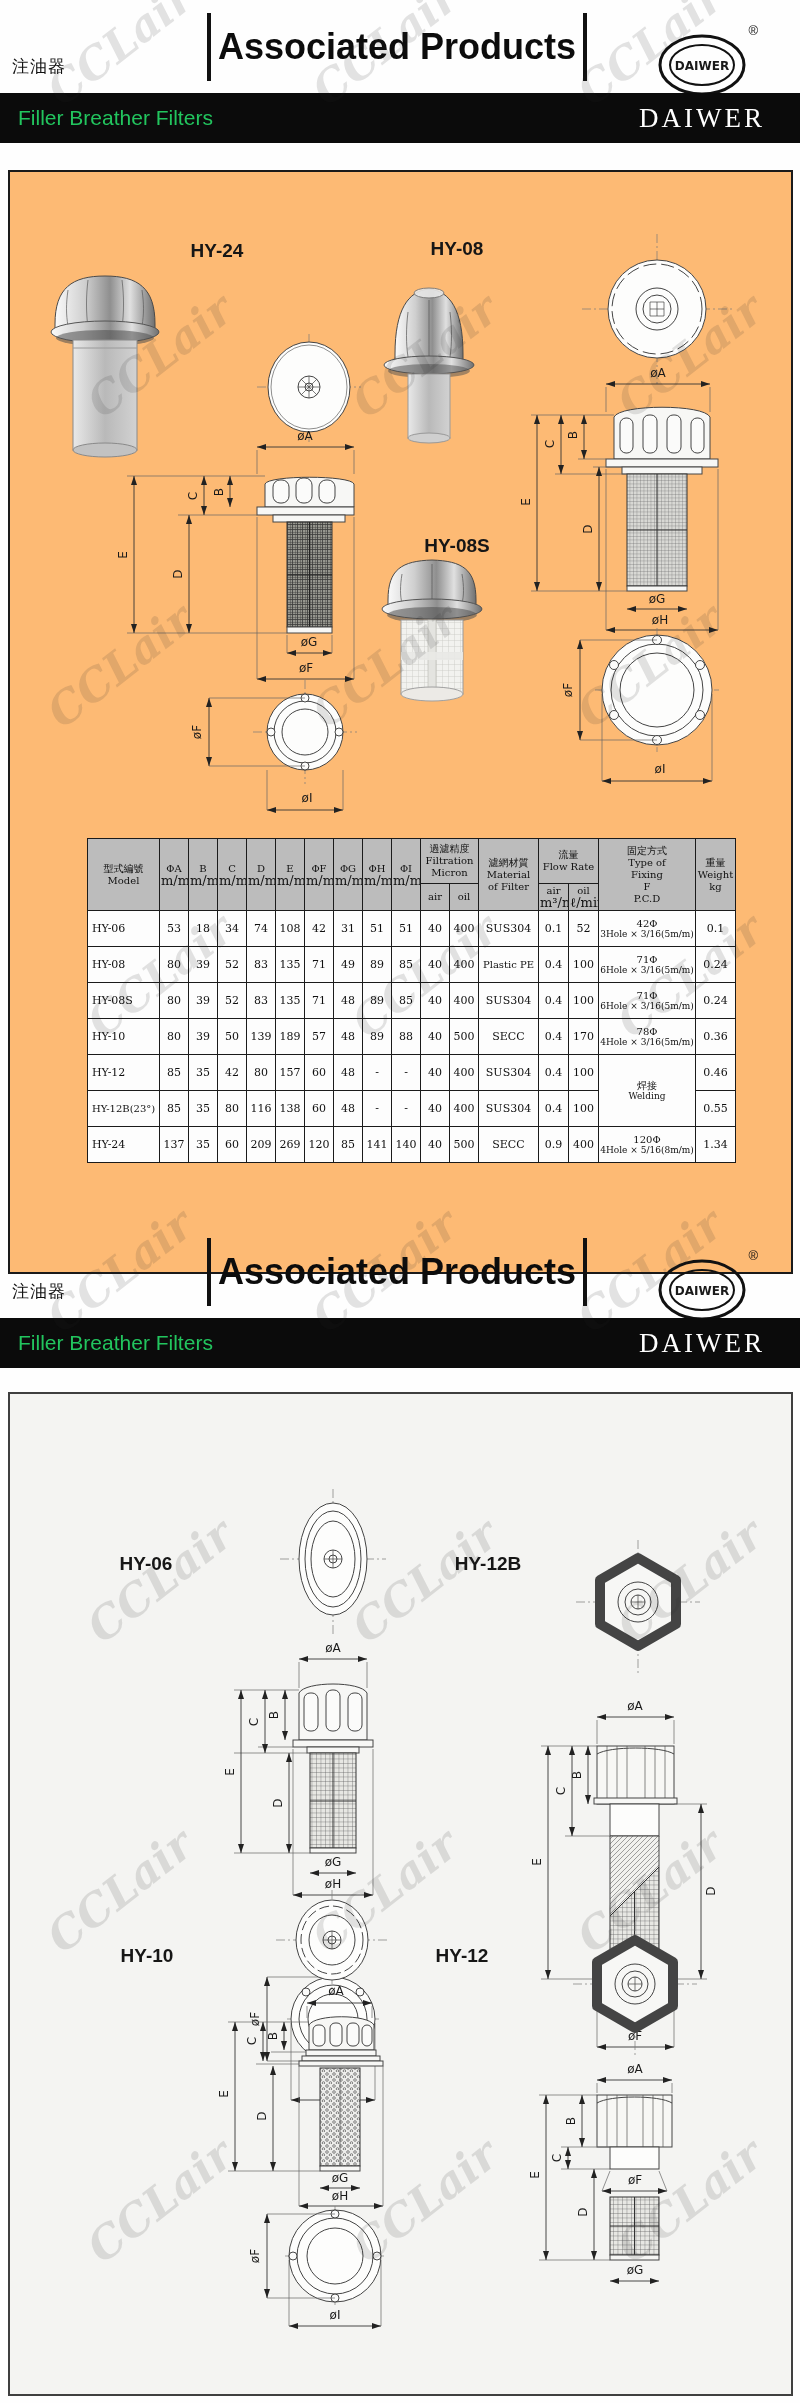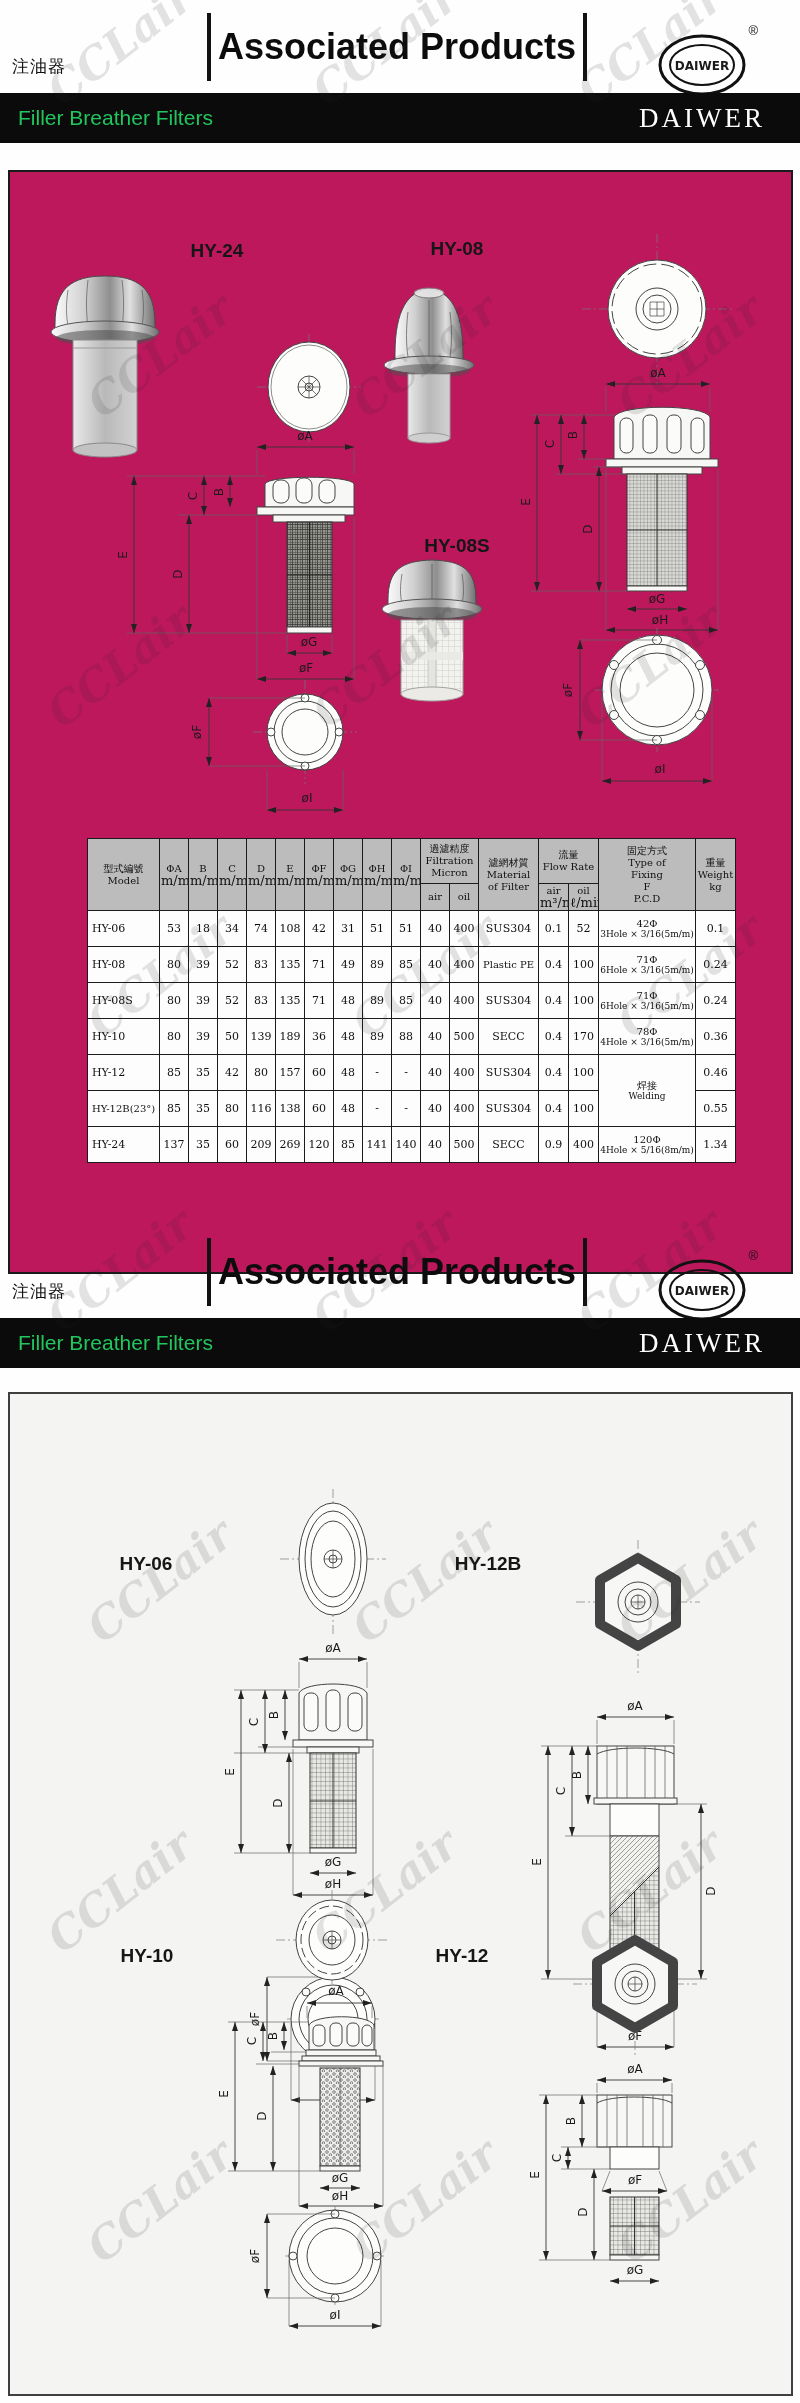--- a/index.html
+++ b/index.html
@@ -9,21 +9,21 @@
   
   .cat{font-size:17px;color:#111;letter-spacing:1px;}
   .tbar{width:4px;height:68px;background:#111;}
   .title{width:372px;line-height:68px;text-align:center;font-size:36px;font-weight:bold;color:#0c0c0c;letter-spacing:0;}
   .blackbar{left:0;width:800px;height:50px;background:#0b0b0b;}
   .bb-left{position:absolute;left:18px;top:0;line-height:50px;color:#22c55e;font-size:21px;}
   .bb-right{position:absolute;right:35px;top:0;line-height:50px;color:#fff;font-size:27px;
             font-family:"Liberation Serif",serif;letter-spacing:3px;}
   .reg{position:absolute;right:0;top:-4px;font-size:13px;color:#111;}
   
-  #panel1{left:8px;top:170px;width:785px;height:1104px;background:#be185d;border:2px solid #1a1a1a;box-sizing:border-box;}
+  #panel1{left:8px;top:170px;width:785px;height:1104px;background:#fdba74;border:2px solid #1a1a1a;box-sizing:border-box;}
   #panel2{left:8px;top:1392px;width:785px;height:1004px;background:#f4f4f2;border:2px solid #3f3f3f;box-sizing:border-box;}
   
   #spec{position:absolute;left:77px;top:666px;width:648px;border-collapse:collapse;table-layout:fixed;
         font-family:"DejaVu Serif",serif;color:#101010;}
   #spec th,#spec td{border:1px solid #1b1b1b;text-align:center;vertical-align:middle;padding:0 1px;overflow:hidden;}
   #spec th{background:#bcbcbc;font-weight:normal;font-size:10px;line-height:12px;}
   #spec td{background:#fdfdfd;font-size:11px;height:35px;}
   #spec .h1 th{height:44px;}
   #spec .h2 th{height:26px;}
   #spec .unit{font-size:13px;}
@@ -457,21 +457,21 @@
             </td>
           <td>0.24</td>
         </tr>
         <tr>
           <td class="mod">HY-10</td>
           <td>80</td>
             <td>39</td>
             <td>50</td>
             <td>139</td>
             <td>189</td>
-            <td>36</td>
+            <td>57</td>
             <td>48</td>
             <td>89</td>
             <td>88</td>
           <td>40</td>
             <td>500</td>
           <td>SECC</td>
           <td>0.4</td>
             <td>170</td>
           <td>
               <div class="fx1">78Φ</div>

